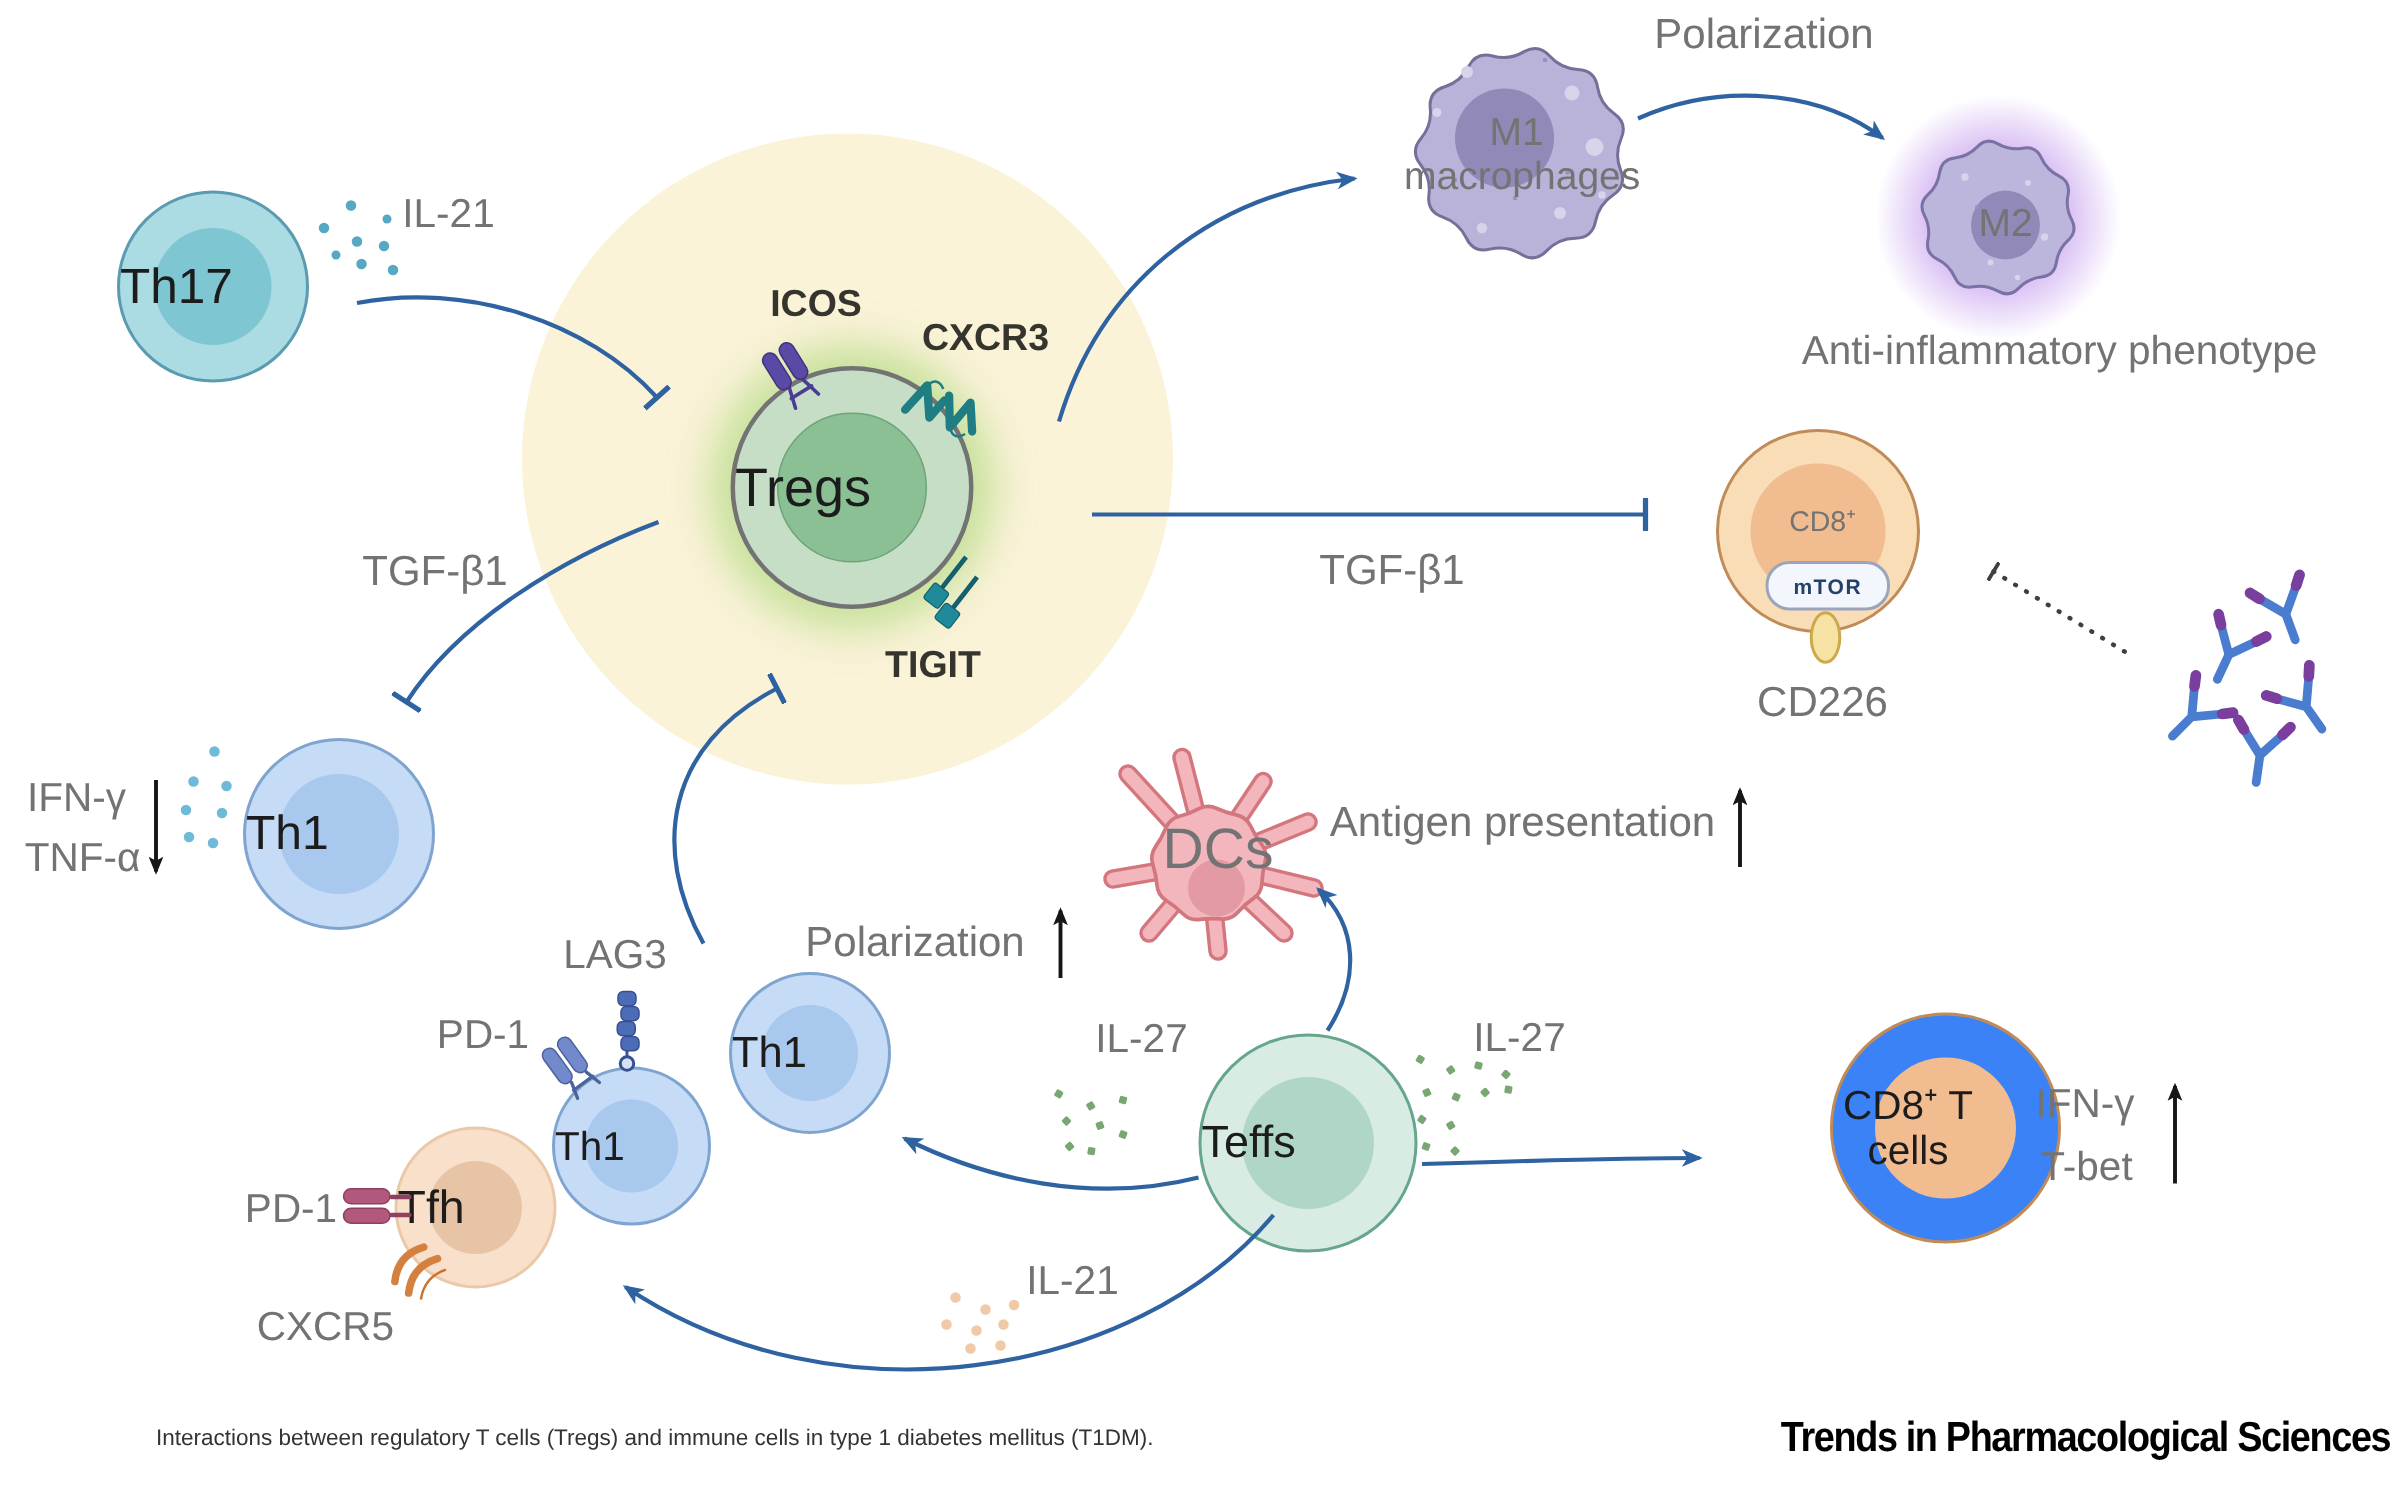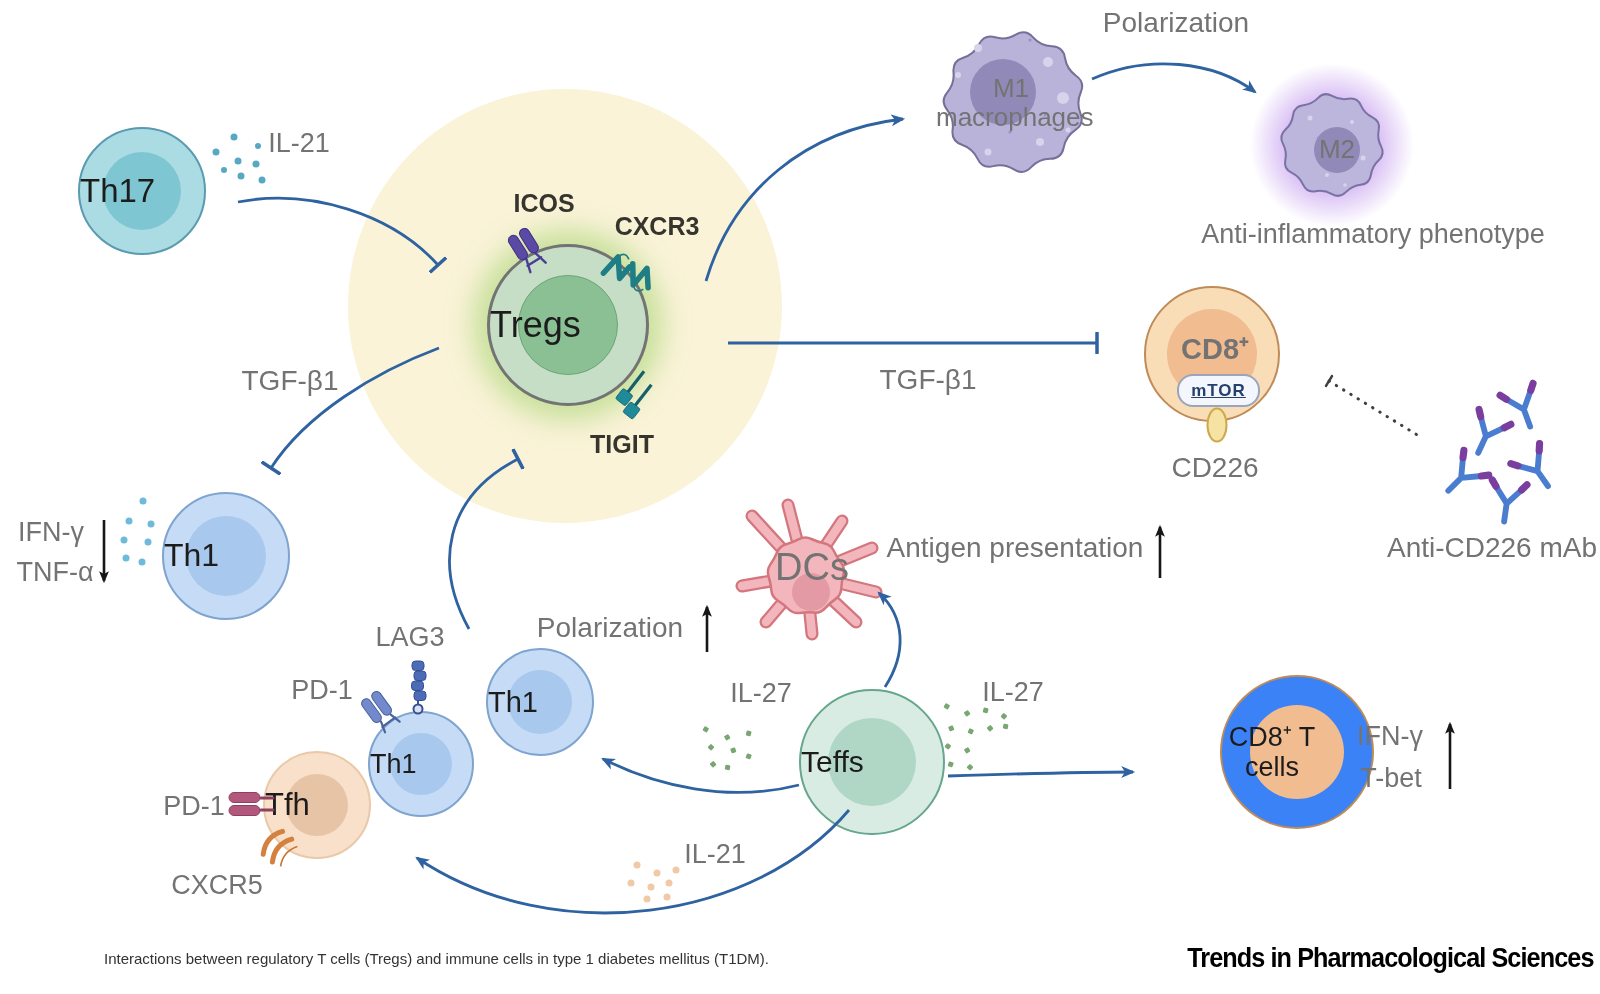--- a/index.html
+++ b/index.html
@@ -301,26 +301,25 @@
   <div class="lbl rlbl" style="left:544px;top:191px;font-size:25px;margin-top:12px;">ICOS</div>
   <div class="lbl rlbl" style="left:657px;top:226px;font-size:25px;">CXCR3</div>
   <div class="lbl rlbl" style="left:622px;top:444px;font-size:25px;">TIGIT</div>
 
   <div class="lbl" style="left:1176px;top:23px;font-size:28px;">Polarization</div>
   <div class="lbl wrap" style="left:1011px;top:103px;font-size:26px;width:150px;font-weight:500;">M1 macrophages</div>
   <div class="lbl" style="left:1337px;top:149px;font-size:26px;font-weight:500;">M2</div>
   <div class="lbl" style="left:1373px;top:234px;font-size:27px;">Anti-inflammatory phenotype</div>
 
   <div class="lbl" style="left:928px;top:380px;font-size:28px;">TGF-β1</div>
-  <div class="lbl" style="left:1215px;top:347px;font-size:29px;font-weight:700;">CD8⁺</div>
-  <div class="pill" style="left:1177px;top:374px;width:83px;height:33px;font-size:17px;text-decoration:underline;">
+  <div class="lbl" style="left:1215px;top:347px;font-size:19px;font-weight:400;">CD8⁺</div>
+  <div class="pill" style="left:1177px;top:374px;width:83px;height:33px;font-size:14px;">
     <span>mTOR</span>
   </div>
   <div class="lbl" style="left:1215px;top:468px;font-size:28px;">CD226</div>
-  <div class="lbl" style="left:1492px;top:548px;font-size:28px;">Anti-CD226 mAb</div>
 
   <div class="lbl" style="left:290px;top:381px;font-size:28px;">TGF-β1</div>
   <div class="lbl" style="left:51px;top:532px;font-size:27px;">IFN-γ</div>
   <div class="lbl" style="left:55px;top:572px;font-size:27px;">TNF-α</div>
 
   <div class="lbl" style="left:410px;top:637px;font-size:27px;">LAG3</div>
   <div class="lbl" style="left:322px;top:690px;font-size:27px;">PD-1</div>
   <div class="lbl" style="left:194px;top:806px;font-size:27px;">PD-1</div>
   <div class="lbl" style="left:217px;top:885px;font-size:27px;">CXCR5</div>
 

